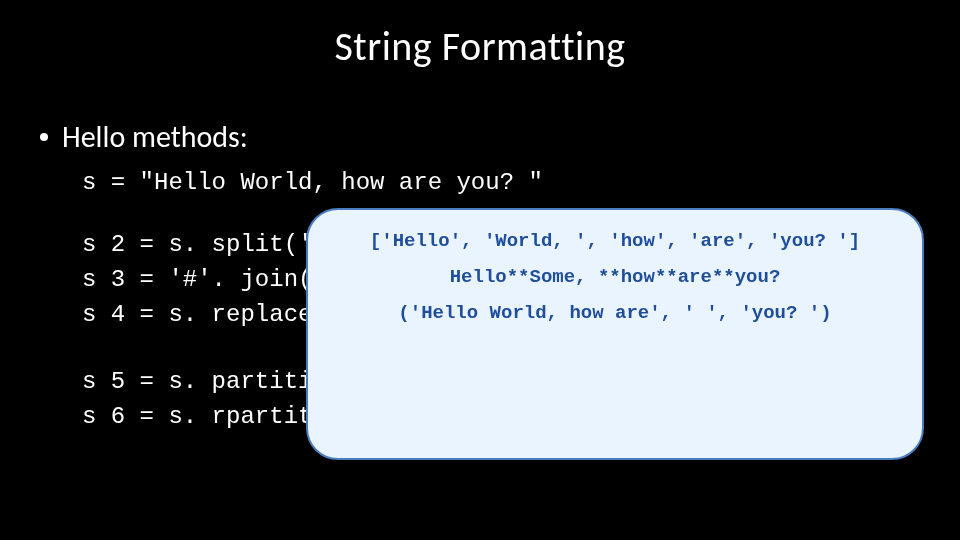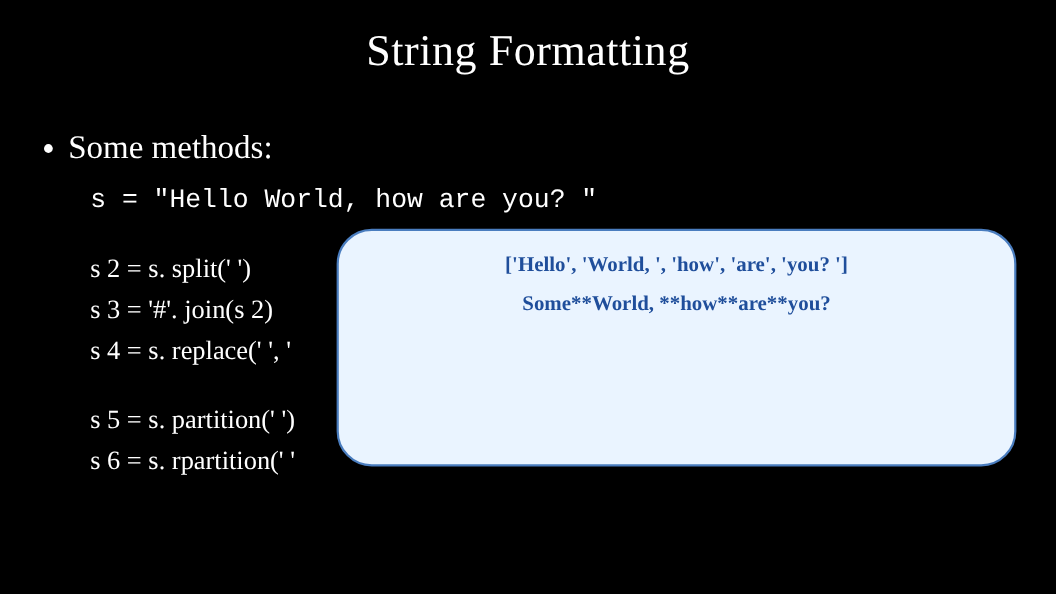--- a/index.html
+++ b/index.html
@@ -1,15 +1,15 @@
 <!DOCTYPE html>
 <html><head>
 <meta charset="utf-8">
 <style>
-  * { margin: 0; padding: 0; box-sizing: border-box; font-family: Liberation Serif, serif; }
+  * { margin: 0; padding: 0; box-sizing: border-box; }
   html, body { width: 960px; height: 540px; background: #000; overflow: hidden; }
   body { font-family: Calibri, "Segoe UI", Arial, sans-serif; color: #fff; position: relative; }
 
   .title {
     position: absolute;
     top: 22px;
     left: 0; right: 0;
     text-align: center;
     font-size: 40px;
     font-weight: 400;
@@ -42,21 +42,21 @@
   }
   .code-init { top: 166px; }
   .code-group1 { top: 228px; }
   .code-group2 { top: 365px; }
 
   .output-box {
     position: absolute;
     left: 306px;
     top: 208px;
     width: 618px;
-    height: 216px;
+    height: 252px;
     background: #eaf4ff;
     border: 2.5px solid #4a7dbf;
     border-radius: 32px;
     color: #1f4e9b;
     font-family: "Courier New", Courier, monospace;
     font-weight: bold;
     font-size: 19px;
     text-align: center;
     padding: 18px 10px 10px 10px;
     display: flex;
@@ -68,28 +68,29 @@
   .out-line.sp2 { margin-top: 0px; }
   .out-line.gap { margin-top: 24px; }
 </style>
 </head>
 <body>
 
 <div class="title">String Formatting</div>
 
 <div class="bullet-row">
   <span class="bullet-dot"></span>
-  <span>Some methods:</span>
+  <span>Hello methods:</span>
 </div>
 
 <div class="code-block code-init">s = "Hello World, how are you? "</div>
 
 <div class="code-block code-group1"><span>s 2 = s. split(' ')</span>
 <span>s 3 = '#'. join(s 2)</span>
 <span>s 4 = s. replace(' ', '</span></div>
 
 <div class="code-block code-group2"><span>s 5 = s. partition(' ')</span>
 <span>s 6 = s. rpartition(' '</span></div>
 
 <div class="output-box">
   <div class="out-line sp1">['Hello', 'World, ', 'how', 'are', 'you? ']</div>
-  <div class="out-line">Some**World, **how**are**you?</div>
+  <div class="out-line">Hello**Some, **how**are**you?</div>
+  <div class="out-line">('Hello World, how are', ' ', 'you? ')</div>
 </div>
 
 </body></html>

